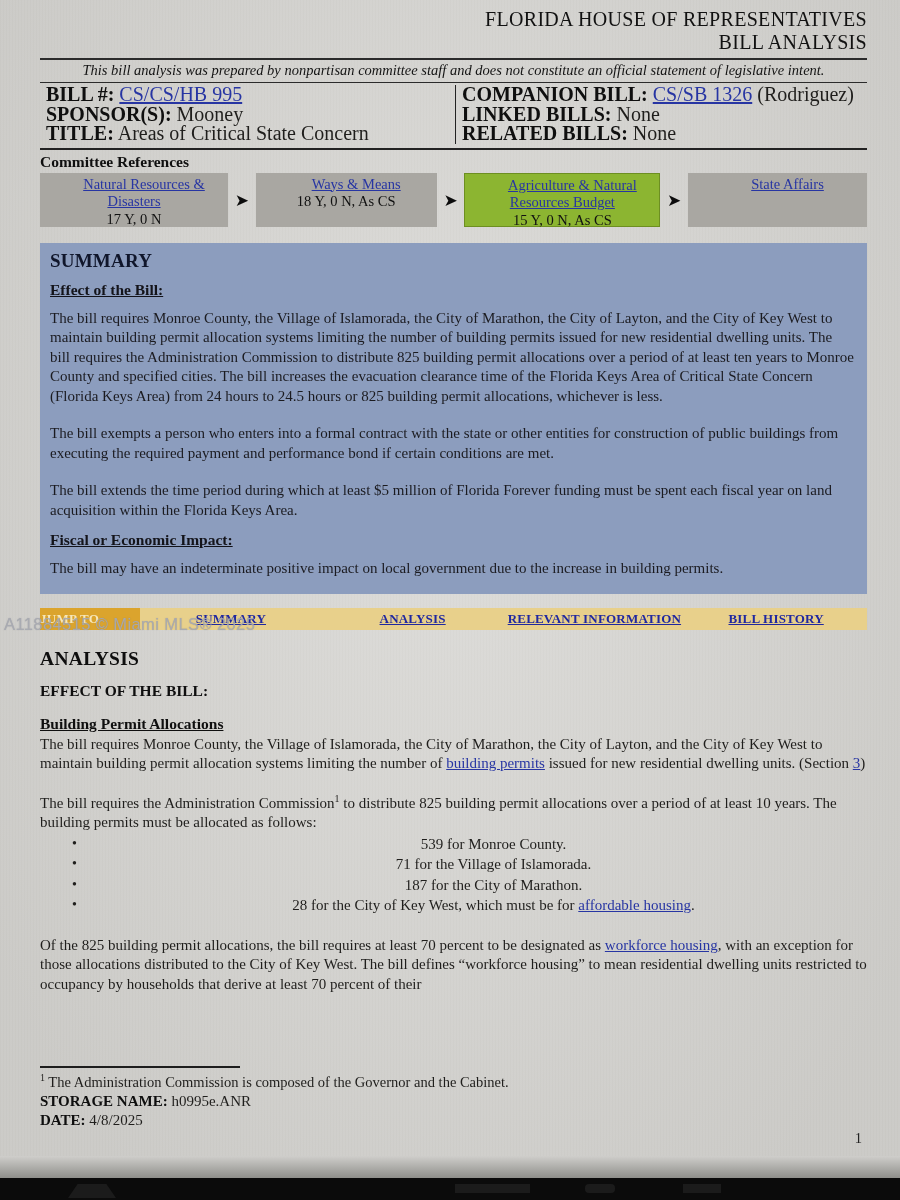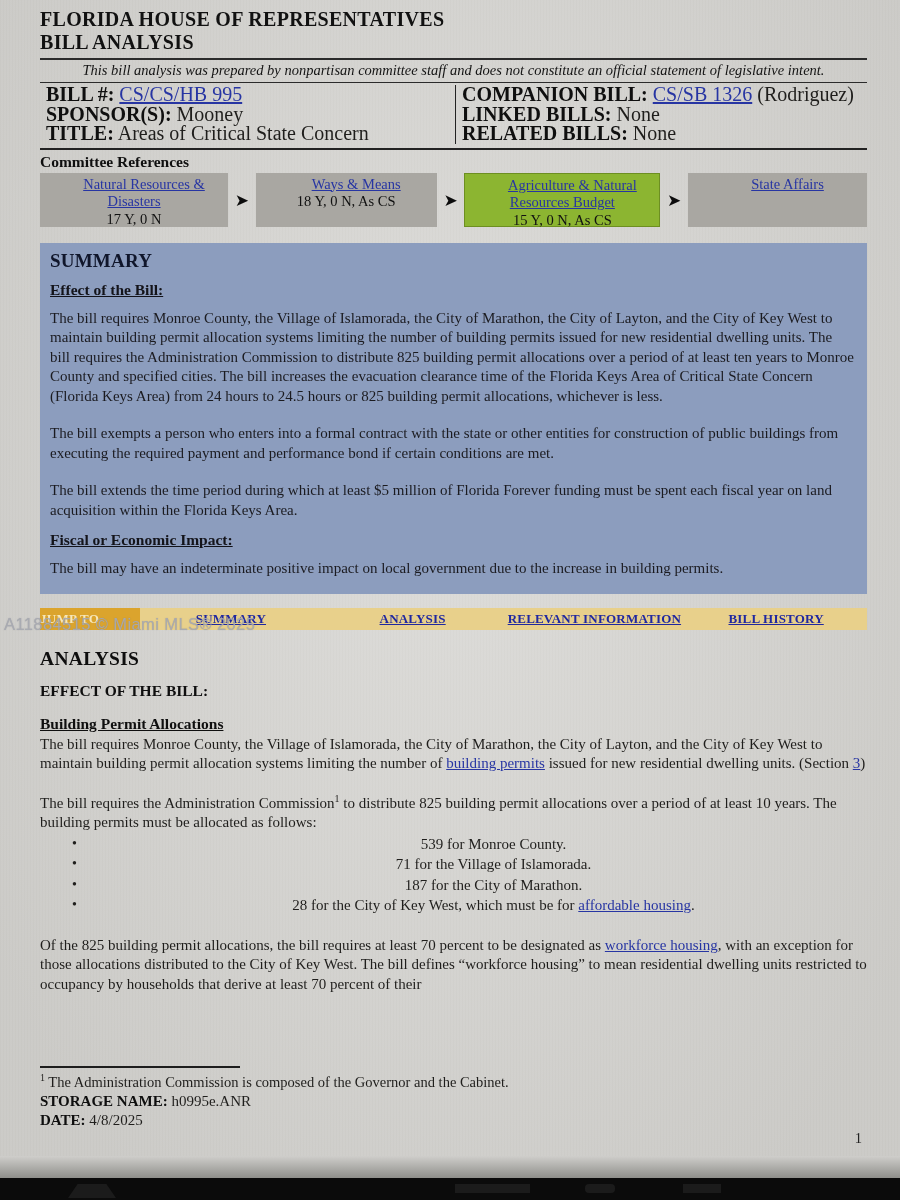--- a/index.html
+++ b/index.html
@@ -8,21 +8,21 @@
     position:relative; width:900px; height:1200px; overflow:hidden;
     background:
       radial-gradient(ellipse at 50% 40%, rgba(255,255,255,0.18), rgba(0,0,0,0.05) 85%),
       repeating-linear-gradient(90deg, rgba(0,0,0,0.015) 0 1px, rgba(255,255,255,0.01) 1px 3px),
       #d7d6d2;
     font-family:"Liberation Serif", serif;
     color:#1f1e1c;
   }
   .doc { position:absolute; left:40px; top:8px; width:827px; }
 
-  .title { text-align:left; font-weight:bold; font-size:20px; line-height:23px; color:#111; letter-spacing:0.3px; }
+  .title { text-align:right; font-weight:normal; font-size:20px; line-height:23px; color:#111; letter-spacing:0.3px; }
 
   .disclaimer-band {
     margin-top:4px; border-top:2.5px solid #2b2b2b; border-bottom:1.5px solid #2b2b2b;
     text-align:center; font-style:italic; font-size:14.5px; padding:2px 0 3px 0; color:#141414;
   }
 
   .bill-table { display:flex; border-bottom:2.5px solid #222; padding:2px 0 4px 0; }
   .bill-col { font-size:20px; line-height:19.5px; }
   .bill-col.left  { width:415px; padding-left:6px; }
   .bill-col.right { flex:1; border-left:1.5px solid #222; padding-left:6px; }

